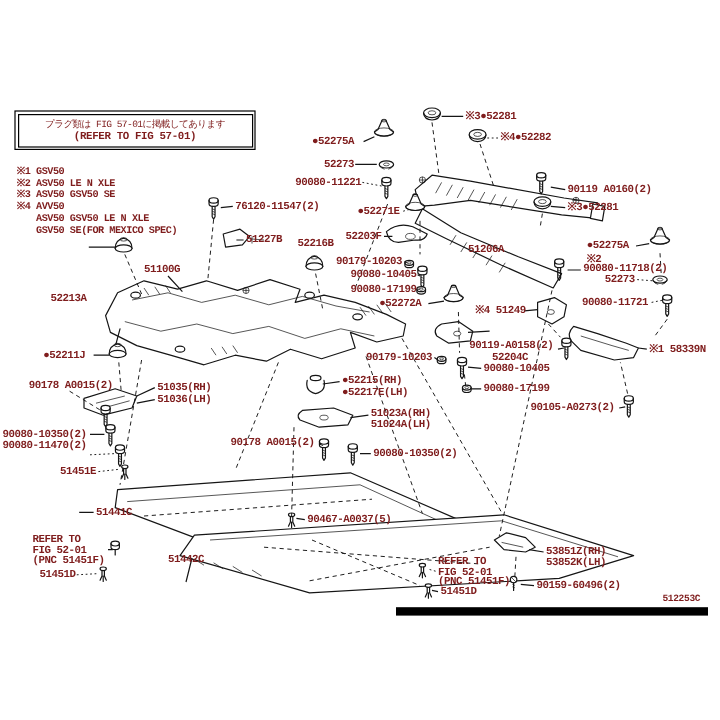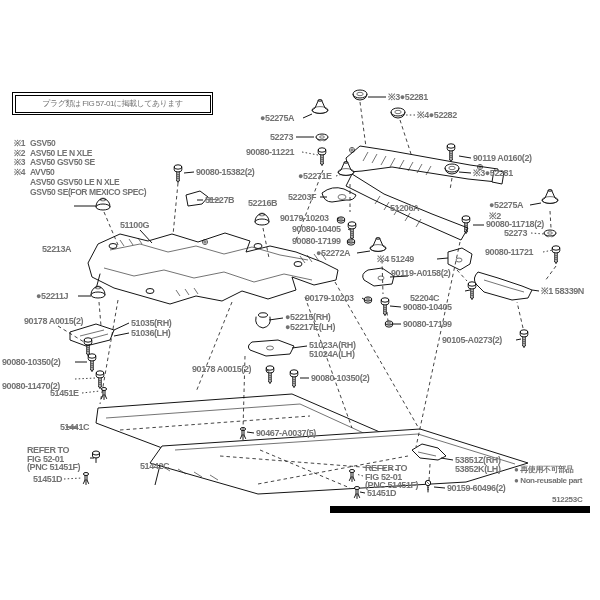--- a/index.html
+++ b/index.html
@@ -1,17 +1,17 @@
 <!DOCTYPE html>
 <html><head>
 <meta charset="utf-8">
 <style>
   html,body{margin:0;padding:0;background:#fff;}
-  #stage{position:relative;width:590px;height:600px;background:#fff;color:#737373;
-         font-family:Liberation Sans, sans-serif;overflow:hidden;}
+  #stage{position:relative;width:590px;height:600px;background:#fff;color:#7f1d1d;
+         font-family:Liberation Mono, monospace;overflow:hidden;}
   #art{position:absolute;left:0;top:0;}
   .s{stroke:#151515;fill:none;stroke-width:1;stroke-linecap:round;stroke-linejoin:round;}
   .f{stroke:#151515;fill:#fff;stroke-width:1;stroke-linejoin:round;}
   .thin{stroke:#151515;fill:none;stroke-width:.6;}
   .dot{stroke:#151515;fill:none;stroke-width:.8;stroke-dasharray:1.5 2.2;}
   .dsh{stroke:#151515;fill:none;stroke-width:.8;stroke-dasharray:3.5 3;}
   .ld{stroke:#151515;fill:none;stroke-width:1;}
   .plabel{position:absolute;font-size:9px;font-weight:bold;line-height:8.5px;
           letter-spacing:-0.4px;white-space:nowrap;}
   #note-box{position:absolute;left:12px;top:92px;width:196px;border:1px solid #000;padding:1.5px;background:#fff;}
@@ -199,41 +199,42 @@
       <path class="dsh" d="M118,300 L100,404 M232,302 L196,392 M305,297 L352,428 M335,282 L418,427"></path>
       <path class="dsh" d="M460,242 L416,447 M258,484 L408,456 M430,464 L429,481 M245,356 L243,430"></path>
     </g>
 
     <rect x="330" y="506" width="270" height="7" fill="#000"></rect>
   </svg>
 
   <div id="note-box">
     <div id="note-box-inner">
       <div class="nb-jp">プラグ類は FIG 57-01に掲載してあります</div>
+      <div class="nb-refer">(REFER TO FIG 57-01)</div>
     </div>
   </div>
 
   <div id="model-notes">
       <div class="note-row"><span class="mark">※1</span><span>GSV50</span></div>
       <div class="note-row"><span class="mark">※2</span><span>ASV50 LE N XLE</span></div>
       <div class="note-row"><span class="mark">※3</span><span>ASV50 GSV50 SE</span></div>
       <div class="note-row"><span class="mark">※4</span><span>AVV50</span></div>
       <div class="note-row"><span class="mark"></span><span>ASV50 GSV50 LE N XLE</span></div>
       <div class="note-row"><span class="mark"></span><span>GSV50 SE(FOR MEXICO SPEC)</span></div>
     </div>
 
   <div id="labels">
       <div class="plabel" style="left: 42px; top: 201px; margin-top: 44px;">
         <div>52213A</div>
       </div>
       <div class="plabel" style="left: 120px; top: 221px;">
         <div>51100G</div>
       </div>
       <div class="plabel" style="left: 196px; top: 168px;">
-        <div>90080-15382(2)</div>
+        <div>76120-11547(2)</div>
       </div>
       <div class="plabel" style="left: 205px; top: 196px;">
         <div>51227B</div>
       </div>
       <div class="plabel" style="left: 260px; top: 114px;">
         <div>●52275A</div>
       </div>
       <div class="plabel" style="left: 270px; top: 133px;">
         <div>52273</div>
       </div>
@@ -287,27 +288,27 @@
       </div>
       <div class="plabel" style="left: 504px; top: 229px;">
         <div>52273</div>
       </div>
       <div class="plabel" style="left: 485px; top: 248px;">
         <div>90080-11721</div>
       </div>
       <div class="plabel" style="left: 541px; top: 287px;">
         <div>※1 58339N</div>
       </div>
-      <div class="plabel" style="left: 377px; top: 255px; text-align: right;">
+      <div class="plabel" style="left: 396px; top: 255px; text-align: right;">
         <div>※4 51249</div>
       </div>
       <div class="plabel" style="left: 410px; top: 272px; margin-top: 22px;">
         <div>52204C</div>
       </div>
-      <div class="plabel" style="left: 391px; top: 269px;">
+      <div class="plabel" style="left: 391px; top: 284px;">
         <div>90119-A0158(2)</div>
       </div>
       <div class="plabel" style="left: 305px; top: 294px;">
         <div>90179-10203</div>
       </div>
       <div class="plabel" style="left: 403px; top: 303px;">
         <div>90080-10405</div>
       </div>
       <div class="plabel" style="left: 403px; top: 320px;">
         <div>90080-17199</div>
@@ -323,27 +324,27 @@
       </div>
       <div class="plabel" style="left: 131px; top: 319px;">
         <div>51035(RH)</div>
       </div>
       <div class="plabel" style="left: 131px; top: 329px;">
         <div>51036(LH)</div>
       </div>
       <div class="plabel" style="left: 2px; top: 358px;">
         <div>90080-10350(2)</div>
       </div>
-      <div class="plabel" style="left: 2px; top: 382px;">
+      <div class="plabel" style="left: 2px; top: 367px;">
         <div>90080-11470(2)</div>
       </div>
       <div class="plabel" style="left: 50px; top: 389px;">
         <div>51451E</div>
       </div>
-      <div class="plabel" style="left: 28px; top: 423px; padding-left: 32px;">
+      <div class="plabel" style="left: 48px; top: 423px; padding-left: 32px;">
         <div>51441C</div>
       </div>
       <div class="plabel" style="left: 27px; top: 446px;">
         <div>REFER TO</div>
         <div>FIG 52-01</div>
         <div>(PNC 51451F)</div>
       </div>
       <div class="plabel" style="left: 33px; top: 475px;">
         <div>51451D</div>
       </div>
@@ -383,20 +384,16 @@
       <div class="plabel" style="left: 365px; top: 464px;">
         <div>REFER TO</div>
         <div>FIG 52-01</div>
         <div>(PNC 51451F)</div>
       </div>
       <div class="plabel" style="left: 367px; top: 489px;">
         <div>51451D</div>
       </div>
     </div>
 
-  <div id="legend">
-    <div>● 再使用不可部品</div>
-    <div>● Non-reusable part</div>
-  </div>
 
   <div id="fig-code">512253C</div>
 
 </div>
 
 </body></html>

